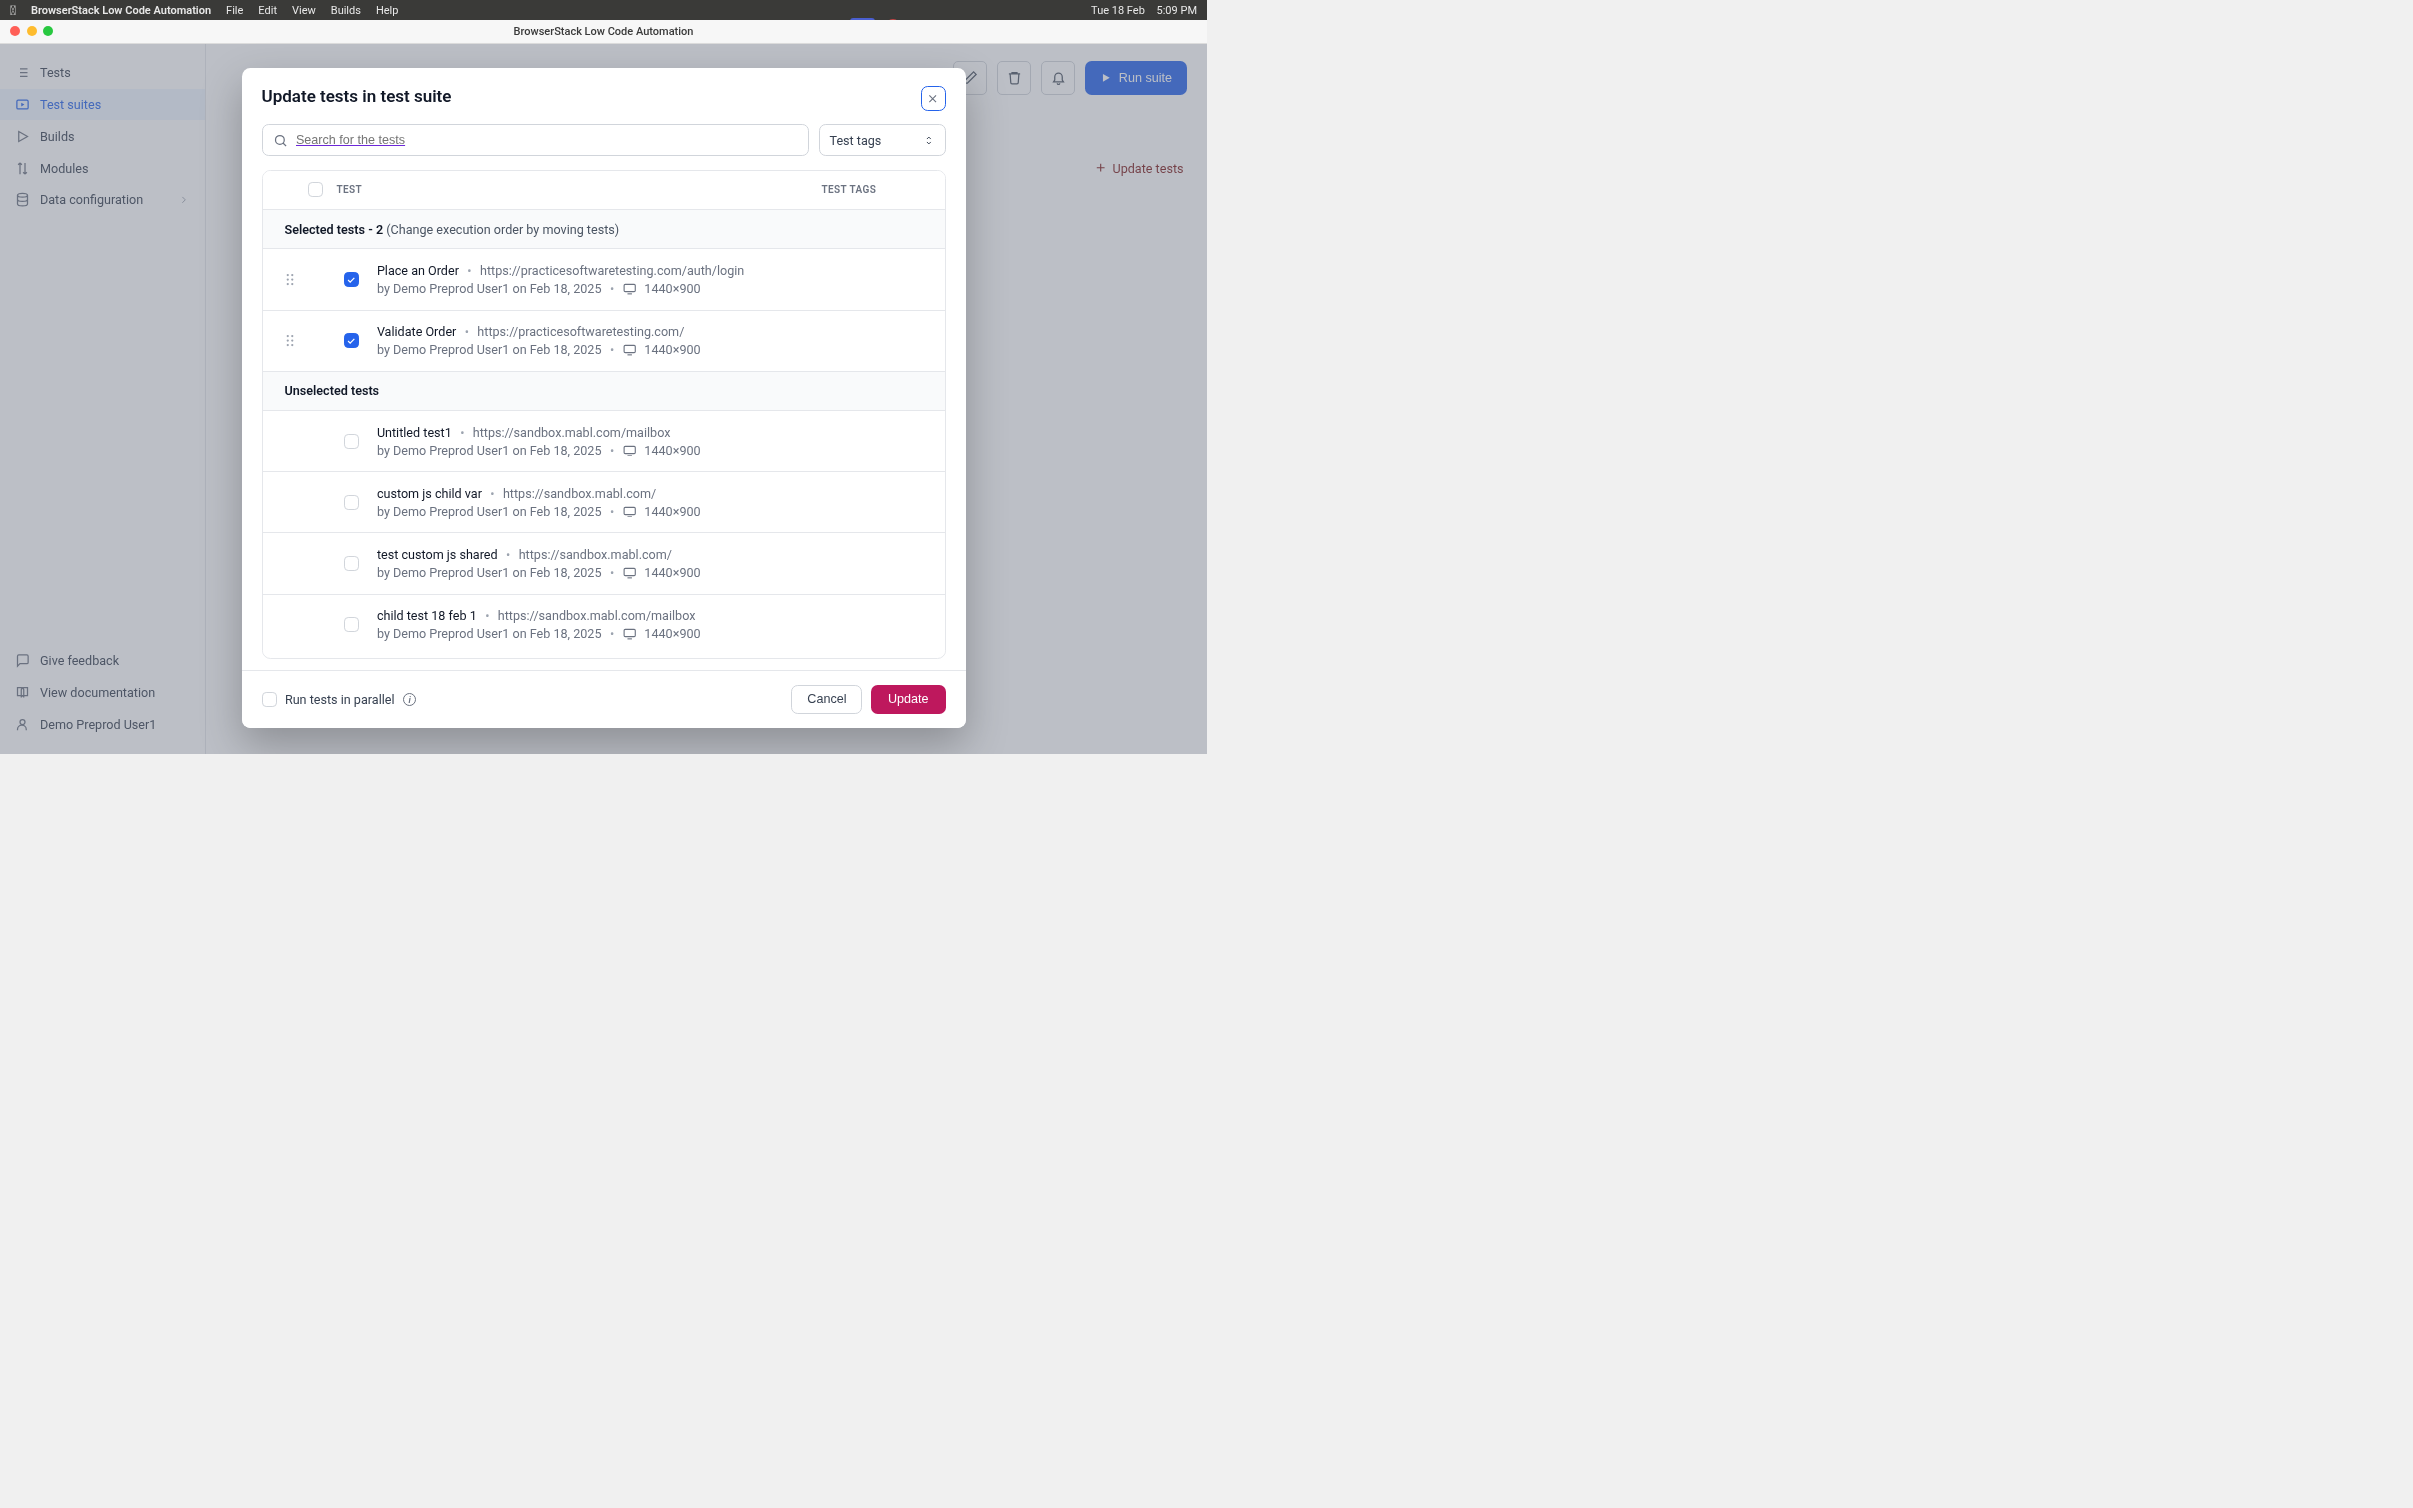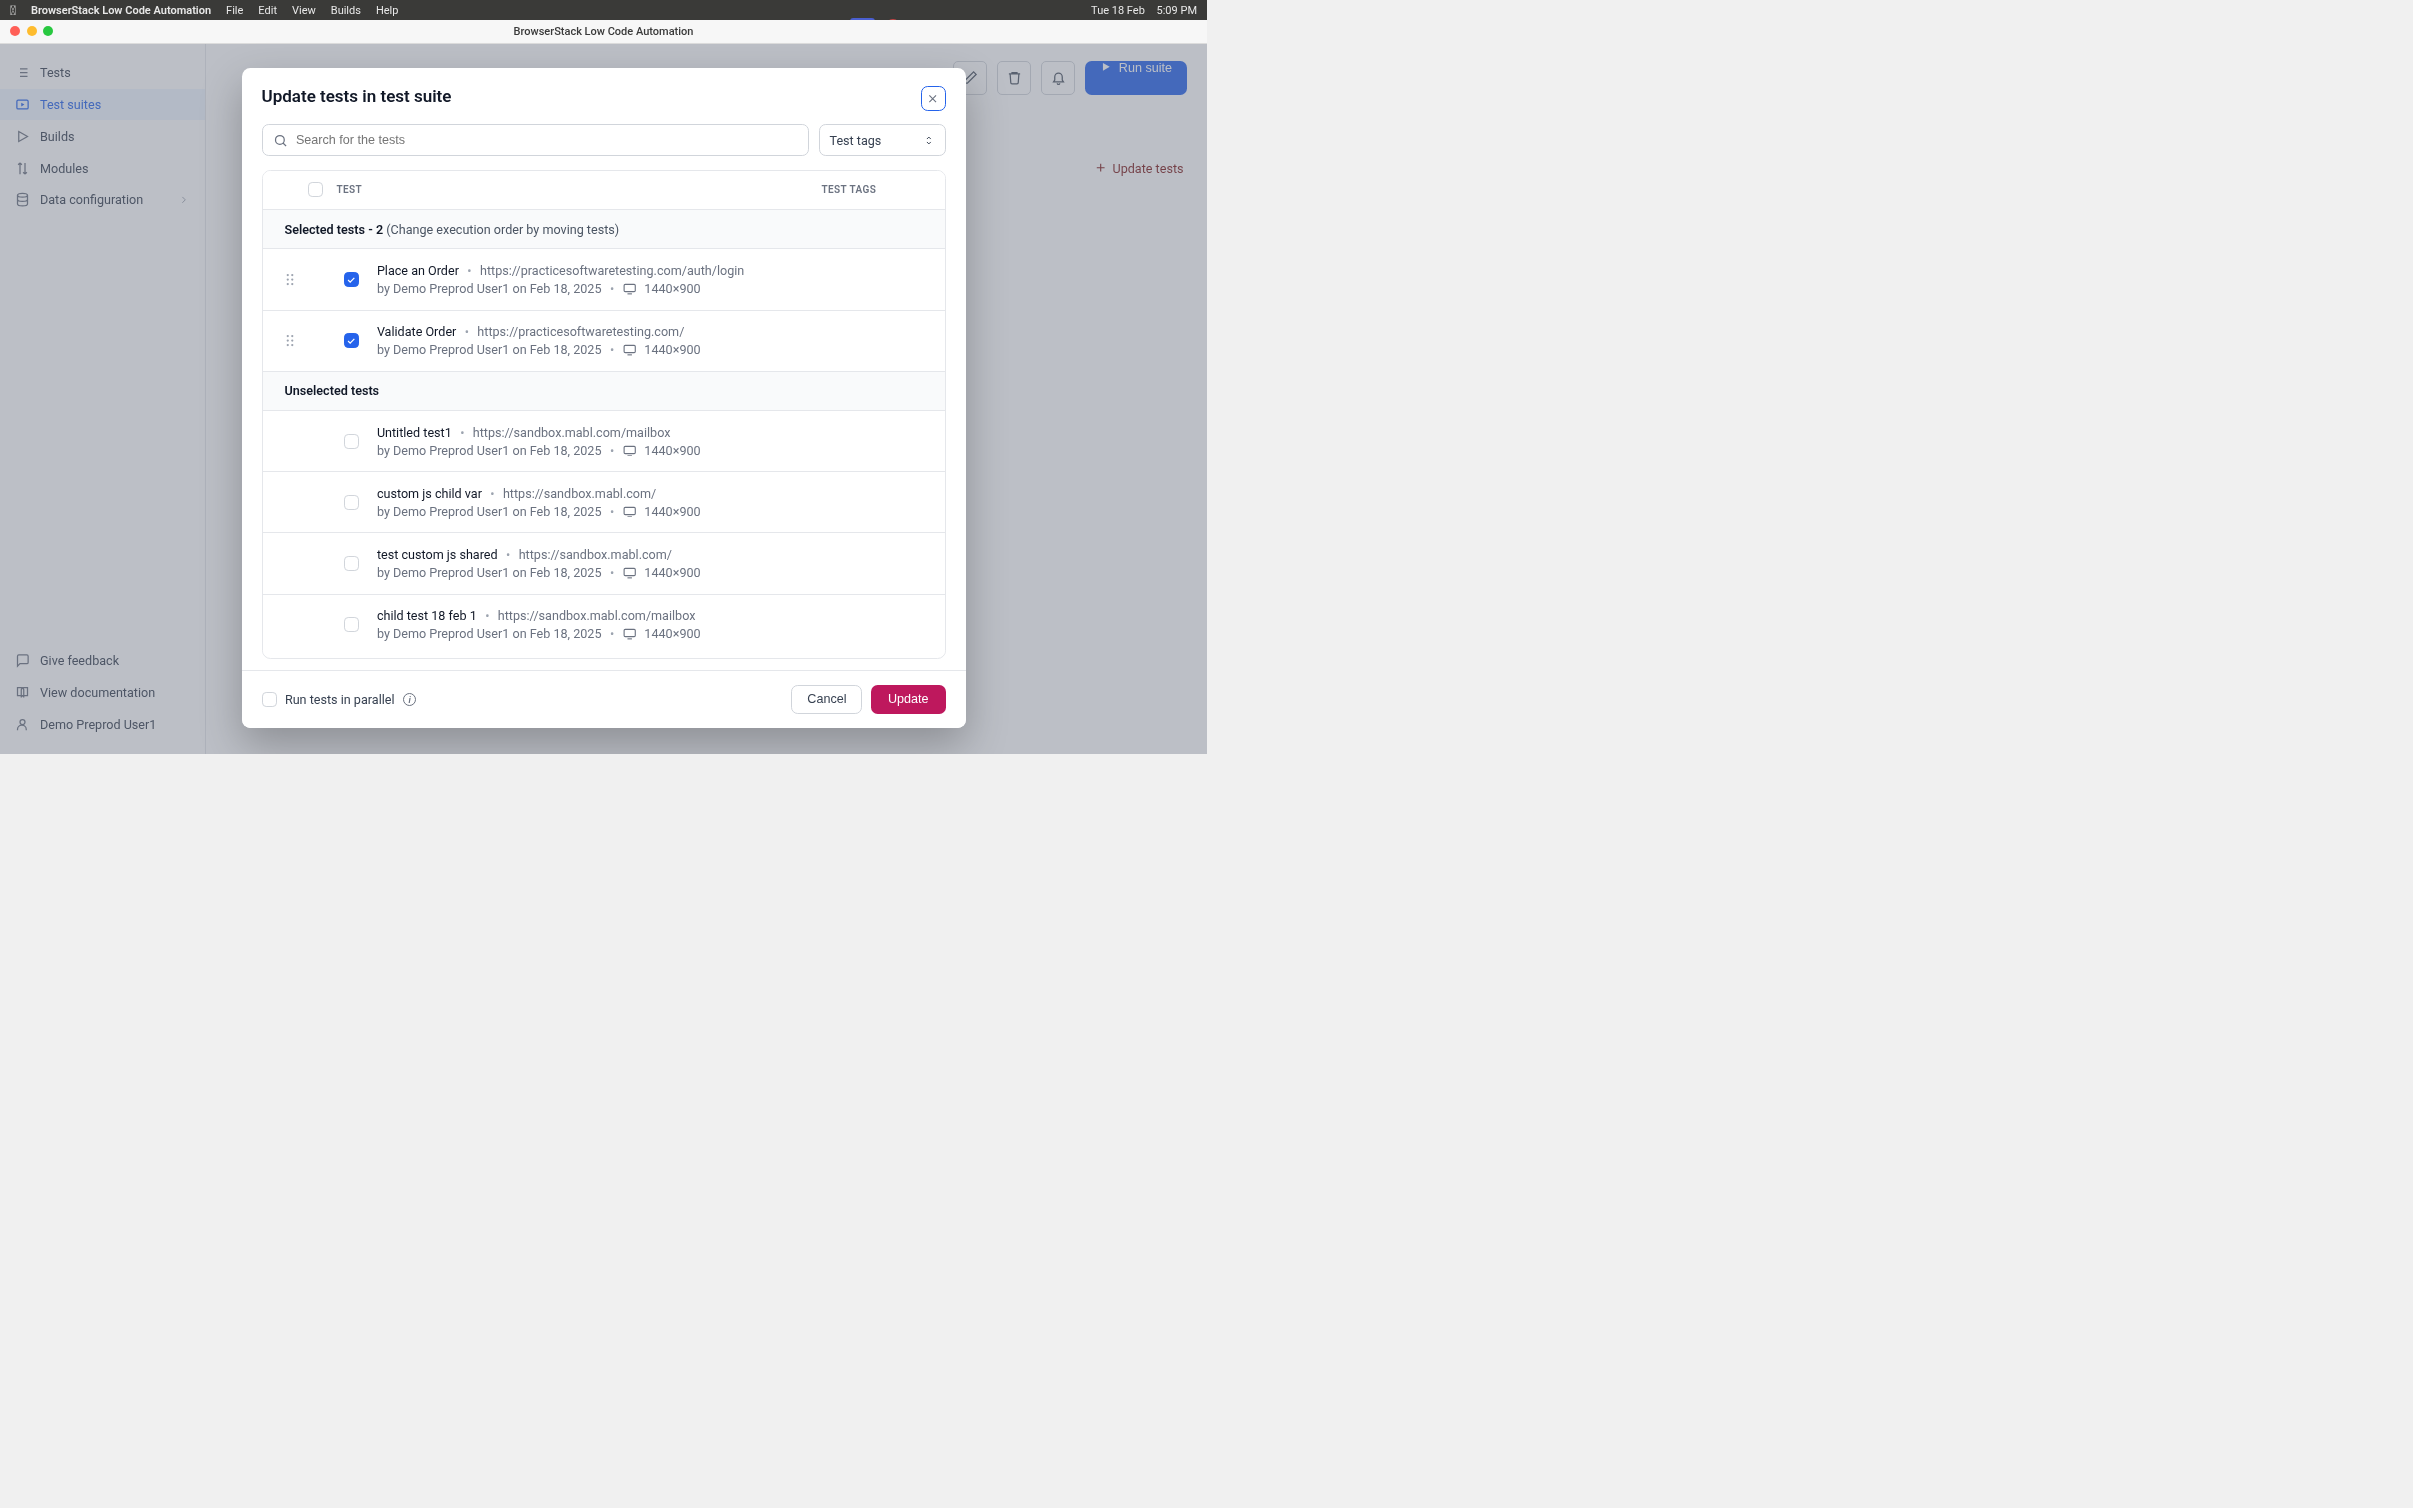--- a/index.html
+++ b/index.html
@@ -98,21 +98,21 @@
       color: #4b5563;
     }
     .run-suite-btn {
       background: #2563eb;
       color: #fff;
       border: none;
       border-radius: 6.7px;
       padding: 0 15px;
       height: 34px;
       font-size: 12.6px;
-      display: inline-flex; gap: 6.7px;
+      display: inline-flex; align-items: center; gap: 6.7px;
     }
     .update-tests-link {
       position: absolute;
       right: 23.5px;
       top: 117px;
       color: #7f1d1d;
       font-size: 12.6px;
       display: inline-flex; align-items: center; gap: 5px;
     }
 
@@ -162,21 +162,21 @@
     .search-box {
       flex:1;
       display:flex;
       align-items:center;
       border:0.8px solid #d1d5db;
       border-radius:6.7px;
       padding:0 10px;
       height:32px;
       color:#6b7280;
     }
-    .search-box input { border:none; outline:none; flex:1; font-size:12.6px; margin-left:8.4px; color:#15803d; background:transparent;}
+    .search-box input { border:none; outline:none; flex:1; font-size:12.6px; margin-left:8.4px; color:#6d28d9; background:transparent;text-decoration:underline;}
     .tags-select {
       width:127px;
       display:flex;align-items:center;justify-content:space-between;
       border:0.8px solid #d1d5db;border-radius:6.7px;
       padding:0 10px;height:32px;font-size:12.6px;color:#374151;
     }
     .modal-body {
       flex:1;
       padding:0 20px 11.7px 20px;
       overflow:hidden;

